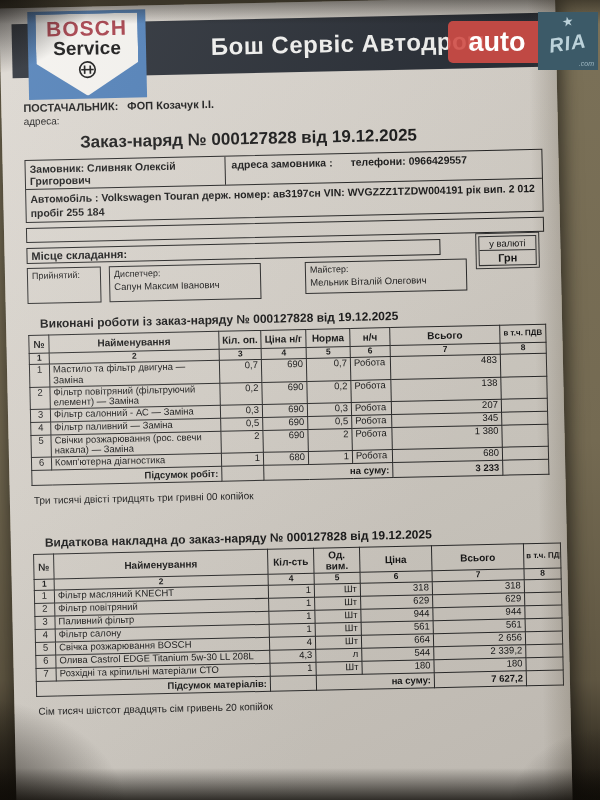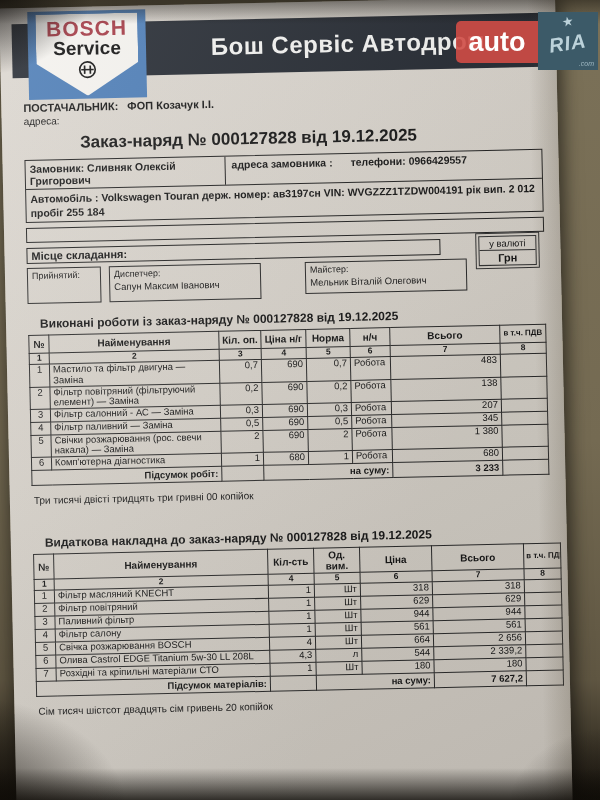--- a/index.html
+++ b/index.html
@@ -35,21 +35,21 @@
   .logo{position:absolute;left:16px;top:-12px;width:118px;height:88px;background:#4d7db6;
         display:flex;align-items:center;justify-content:center;}
   .shield{width:102px;height:82px;background:#f4f2ee;text-align:center;
           clip-path:polygon(0 0,100% 0,100% 60%,50% 100%,0 60%);padding-top:4px;box-sizing:border-box;}
   .bosch{color:#a43a45;font-weight:800;font-size:21px;letter-spacing:1px;line-height:1;}
   .service{color:#121212;font-weight:700;font-size:19px;line-height:1.05;}
   .armature{margin-top:1px;}
   
   .wm{position:absolute;top:12px;right:2px;z-index:9;display:flex;align-items:flex-start;}
   .wm-auto{margin-top:9px;width:82px;height:42px;background:rgba(208,77,70,.9);border-radius:5px 0 0 5px;
-           display:flex;align-items:center;justify-content:center;color:#fff;font-weight:700;font-size:27px;line-height:1;}
+           display:flex;align-items:center;justify-content:center;color:#fff;font-weight:700;font-size:27px;line-height:1;padding-left:8px;}
   .wm-ria{position:relative;width:60px;height:58px;background:#3c5a68;display:flex;align-items:center;justify-content:center;}
   .wm-ria .star{position:absolute;top:2px;left:24px;color:#bcd2da;font-size:13px;transform:rotate(-10deg);}
   .wm-ria .ria{color:#bcd2da;font-weight:800;font-size:20px;font-style:italic;letter-spacing:1px;
                transform:rotate(-9deg);margin-top:4px;}
   .wm-ria .com{position:absolute;bottom:3px;right:4px;color:#9fb8c2;font-size:7px;font-style:italic;}
   
   .content{padding:24px 16px 0 22px;}
   .supplier{font-size:11px;font-weight:700;}
   .supplier .val{margin-left:6px;}
   .addr{font-size:10px;margin-top:2px;}

